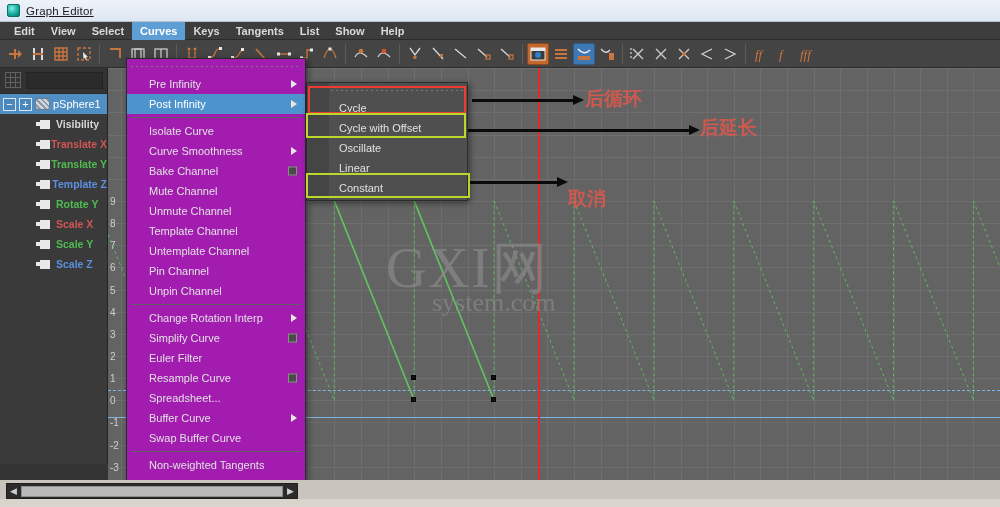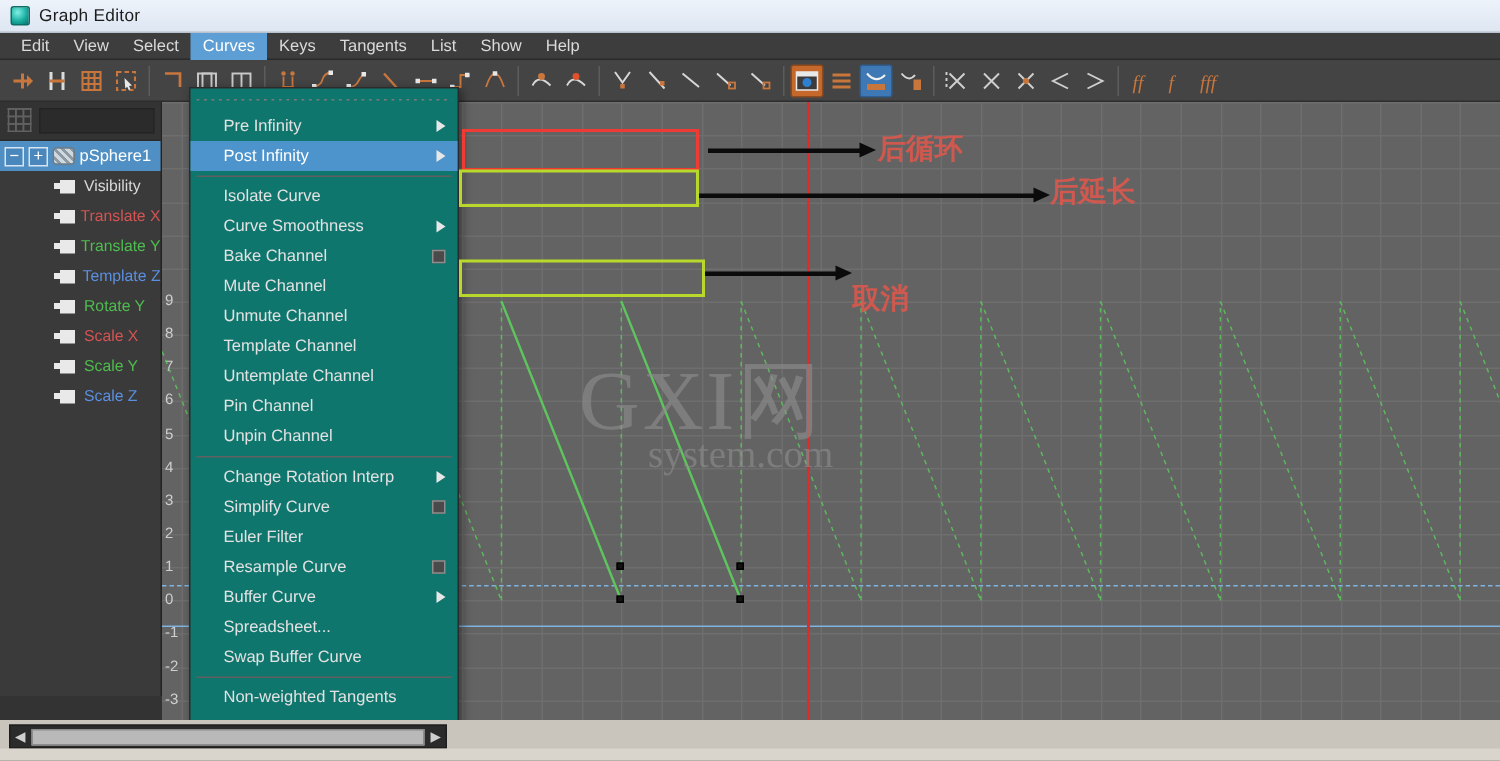--- a/index.html
+++ b/index.html
@@ -18,31 +18,31 @@
     position:absolute; left:0; top:0; width:1000px; height:22px;
     background:linear-gradient(#eef3fa,#dde6f2);
     border-bottom:1px solid #b9c3cf;
     display:flex; align-items:center; gap:6px; padding-left:7px;
   }
   .titlebar .tlogo{
     width:13px;height:13px;border-radius:2px;
     background:radial-gradient(circle at 35% 30%,#7ff0e4,#13a99b 60%,#0b6f67);
     border:1px solid #0b6f67;
   }
-  .titlebar .ttext{ color:#1c1c1c; font-size:11.5px; letter-spacing:.2px; }
+  .titlebar .ttext{ color:#1c1c1c; font-size:11.5px; letter-spacing:.2px;text-decoration:underline; }
 
   
   .menubar{
     position:absolute; left:0; top:22px; width:1000px; height:18px;
     background:#3d3d3d; border-bottom:1px solid #2a2a2a;
     display:flex; align-items:center; padding-left:6px;
   }
   .menubar .mi{
     padding:2px 8px; font-size:11px; color:#dadada; line-height:14px;
-    cursor:default; white-space:nowrap;
+    cursor:default; white-space:nowrap;font-weight:bold;
   }
   .menubar .mi.active{ background:#5d9fd4; color:#fff; }
 
   
   .toolbar{
     position:absolute; left:0; top:40px; width:1000px; height:28px;
     background:#444; border-bottom:1px solid #2d2d2d;
     display:flex; align-items:center; padding-left:4px; gap:1px;
   }
   .tb{ width:22px;height:22px; display:inline-flex; align-items:center; justify-content:center;
@@ -69,21 +69,21 @@
   .ol-row-sel .sq{ width:13px;height:13px;border:1px solid #d8e5f2; color:#fff;
     display:inline-flex;align-items:center;justify-content:center;font-size:11px;line-height:1;
     background:#4a87bd; }
   .ol-row-sel .mesh{ width:15px;height:12px;border-radius:3px;
      background:repeating-linear-gradient(45deg,#cfd8de 0 2px,#8e9aa3 2px 4px); border:1px solid #6f7b84;}
   .ol-row-sel .nm{ font-size:11px; }
   .chan{ display:flex; align-items:center; height:20px; padding-left:36px; gap:6px; }
   .chan .key{ width:14px;height:9px;position:relative;}
   .chan .key:before{content:"";position:absolute;left:4px;top:0;width:10px;height:9px;background:#e9e9e9;}
   .chan .key:after{content:"";position:absolute;left:0;top:2.5px;width:5px;height:4px;background:#e9e9e9;}
-  .chan .lbl{ font-size:10.5px; white-space:nowrap; }
+  .chan .lbl{ font-size:10.5px; white-space:nowrap;font-weight:bold; }
   .ol-scroll{ position:absolute; left:0; bottom:0; width:108px; height:16px; background:#333;}
 
   
   .graph{
     position:absolute; left:108px; top:68px; width:892px; height:412px;
     background:#636363; overflow:hidden;
   }
   .gridlines{ position:absolute; inset:0; }
   .vline{ position:absolute; top:0; bottom:0; width:1px; background:#6e6e6e;}
   .hline{ position:absolute; left:0; right:0; height:1px; background:#6e6e6e;}
@@ -106,21 +106,21 @@
   
   .anno{ position:absolute; color:#e2574c; font-size:19px; font-weight:700;
          font-family:"DejaVu Sans","Liberation Sans",sans-serif; opacity:.85;}
   .arrow{ position:absolute; height:10px; }
   .arrow .shaft{ position:absolute; left:0; top:4px; height:3px; background:#0b0b0b; right:9px;}
   .arrow .head{ position:absolute; right:0; top:0; width:0;height:0;
      border-top:5px solid transparent;border-bottom:5px solid transparent;border-left:11px solid #0b0b0b;}
 
   
   .menu{
-    position:absolute; background:#0f766e; border:1px solid #2b2b2b;
+    position:absolute; background:#a21caf; border:1px solid #2b2b2b;
     box-shadow:2px 2px 6px rgba(0,0,0,.45); padding:2px 0;
   }
   .menu .row{
     height:20px; display:flex; align-items:center; padding:0 10px 0 22px;
     font-size:11px; color:#e2e2e2; white-space:nowrap; position:relative;
   }
   .menu .row.hl{ background:#4e94cc; color:#fff; }
   .menu .row .sub{
     position:absolute; right:8px; top:50%; transform:translateY(-50%);
     width:0;height:0;border-top:4px solid transparent;border-bottom:4px solid transparent;border-left:6px solid #e7e7e7;
@@ -642,39 +642,60 @@
           <span class="chk"></span>
         </div>
         <div class="row">
           <span>Euler Filter</span>
         </div>
         <div class="row">
           <span>Resample Curve</span>
           <span class="chk"></span>
         </div>
         <div class="row">
+          <span>Spreadsheet...</span>
+        </div>
+        <div class="row">
           <span>Buffer Curve</span>
           <span class="sub"></span>
         </div>
         <div class="row">
-          <span>Spreadsheet...</span>
-        </div>
-        <div class="row">
           <span>Swap Buffer Curve</span>
         </div>
         <div class="sep"></div>
         <div class="row">
           <span>Non-weighted Tangents</span>
         </div>
         <div class="row">
           <span>Weighted Tangents</span>
         </div>
       </div>
   </div>
 
+  <div class="menu" id="post-submenu">
+    <div class="gutter"></div>
+    <div class="tornoff"></div>
+    <div id="post-submenu-rows">
+        <div class="row">
+          <span>Cycle</span>
+        </div>
+        <div class="row">
+          <span>Cycle with Offset</span>
+        </div>
+        <div class="row">
+          <span>Oscillate</span>
+        </div>
+        <div class="row">
+          <span>Linear</span>
+        </div>
+        <div class="row">
+          <span>Constant</span>
+        </div>
+      </div>
+  </div>
 
   <div class="hlbox red" style="left:308px; top:86px;  width:158px; height:28px;"></div>
   <div class="hlbox green" style="left:306px; top:113px; width:160px; height:25px;"></div>
   <div class="hlbox green" style="left:306px; top:173px; width:164px; height:25px;"></div>
 
   <div class="bottombar"></div>
   <div class="hscroll">
     <div class="ar">◀</div>
     <div class="thumb"></div>
     <div class="ar">▶</div>

